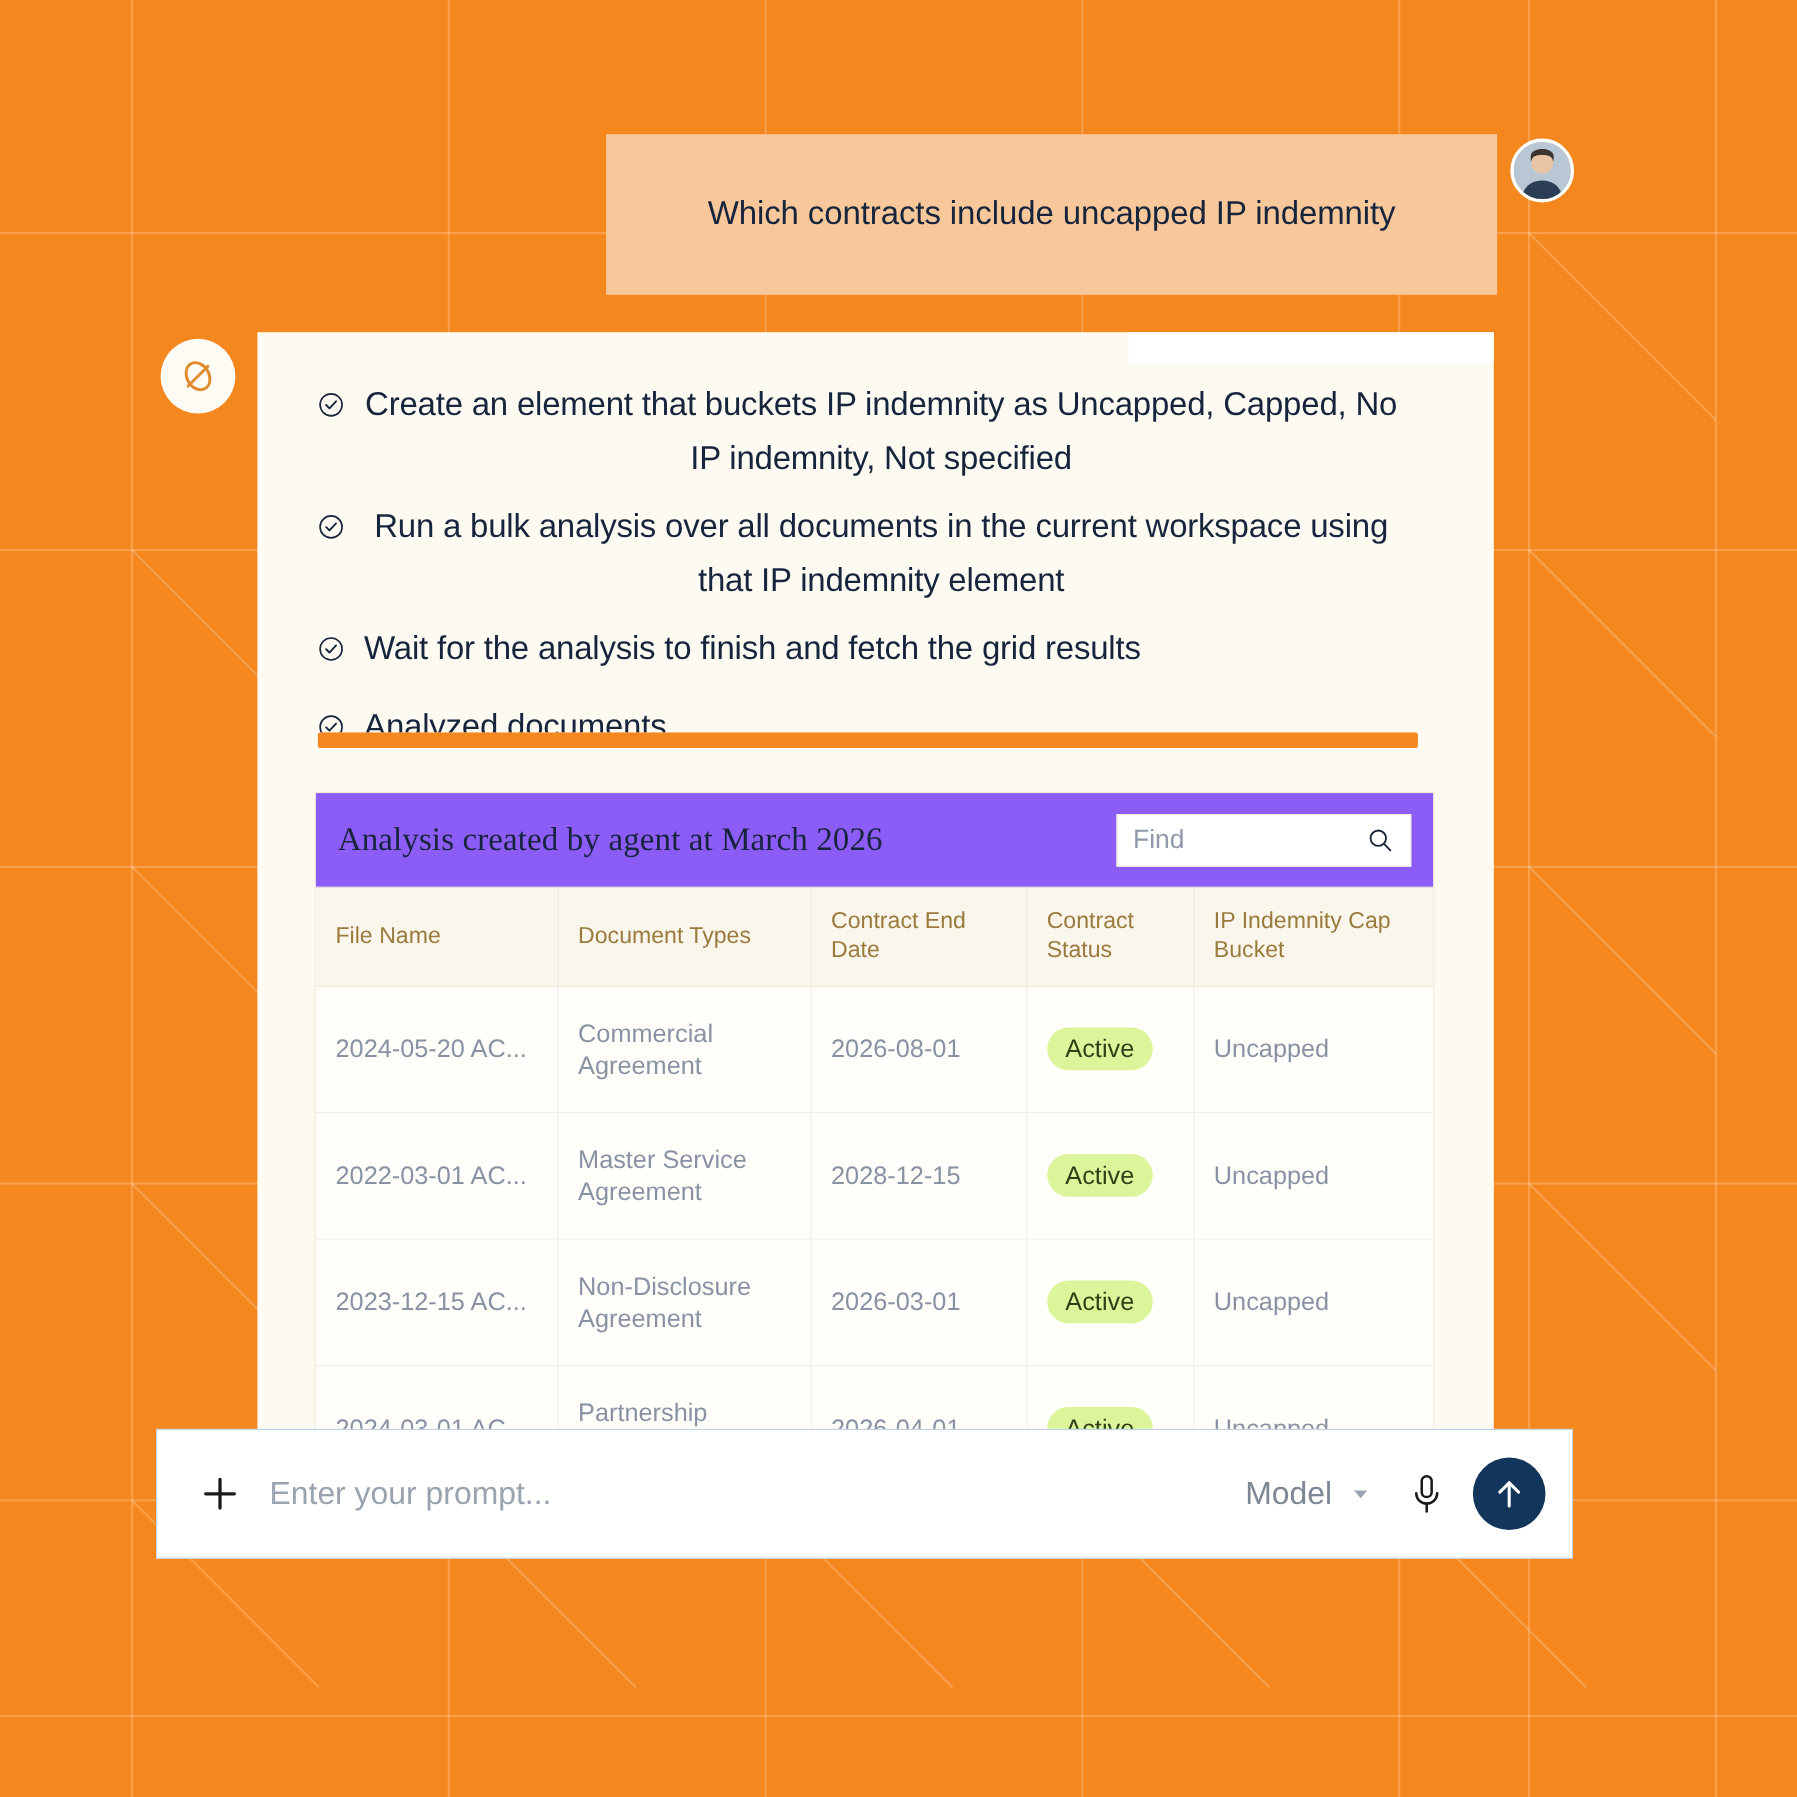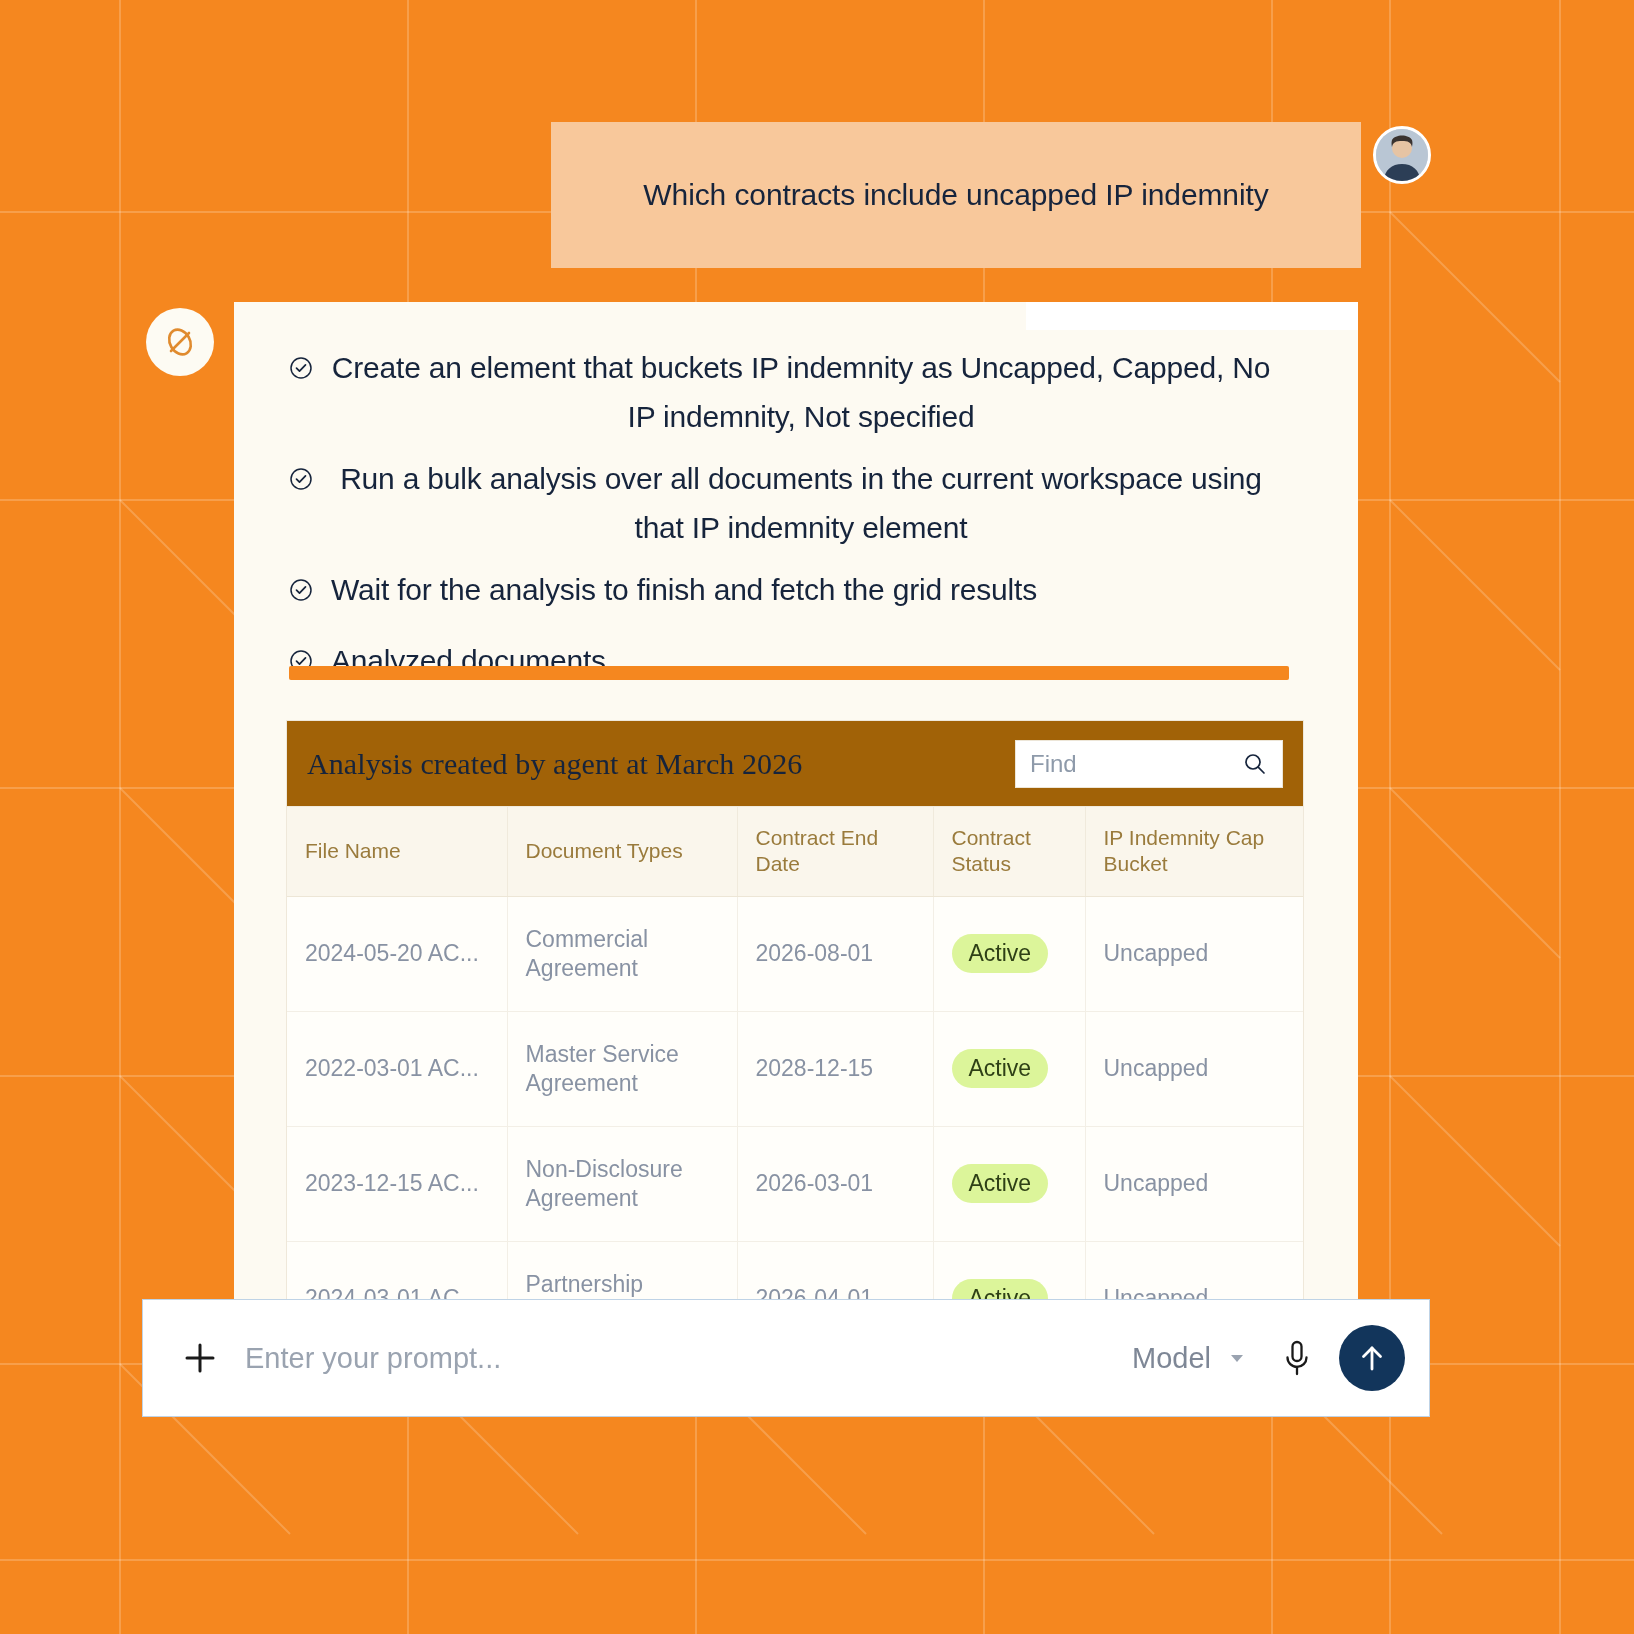--- a/index.html
+++ b/index.html
@@ -149,21 +149,21 @@
     border: 1px solid #EFE8DA;
     border-bottom: none;
     overflow: hidden;
   }
   .results-head {
     height: 86px;
     display: flex;
     align-items: center;
     justify-content: space-between;
     padding: 0 20px 0 20px;
-    background: #a16207;
+    background: #8b5cf6;
     border-bottom: 1px solid #F0EADC;
   }
   .results-title {
     font-family: "Liberation Serif", serif;
     font-size: 30px;
     color: #16243C;
     letter-spacing: 0.1px;
   }
   .find-box {
     width: 268px;

